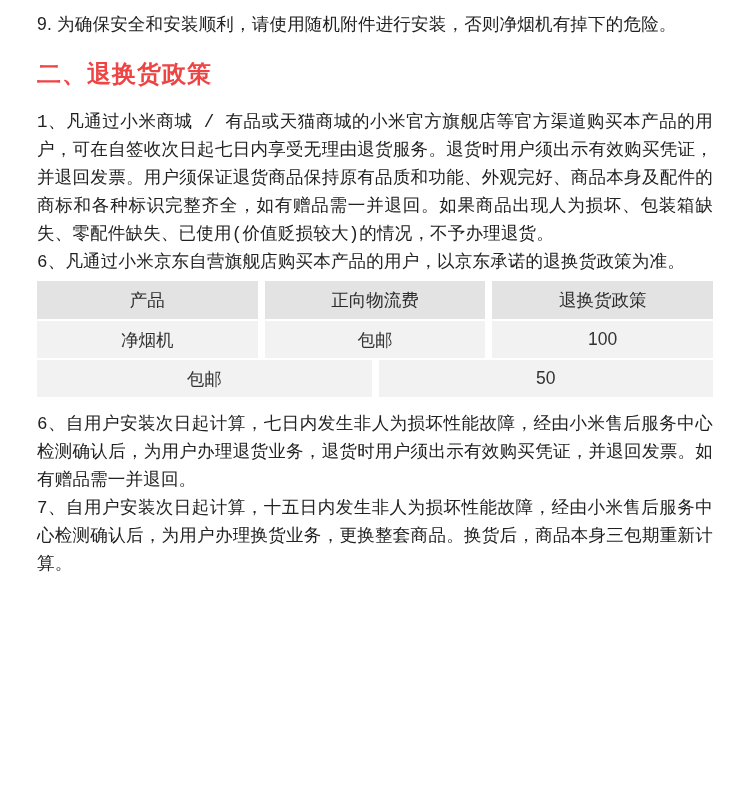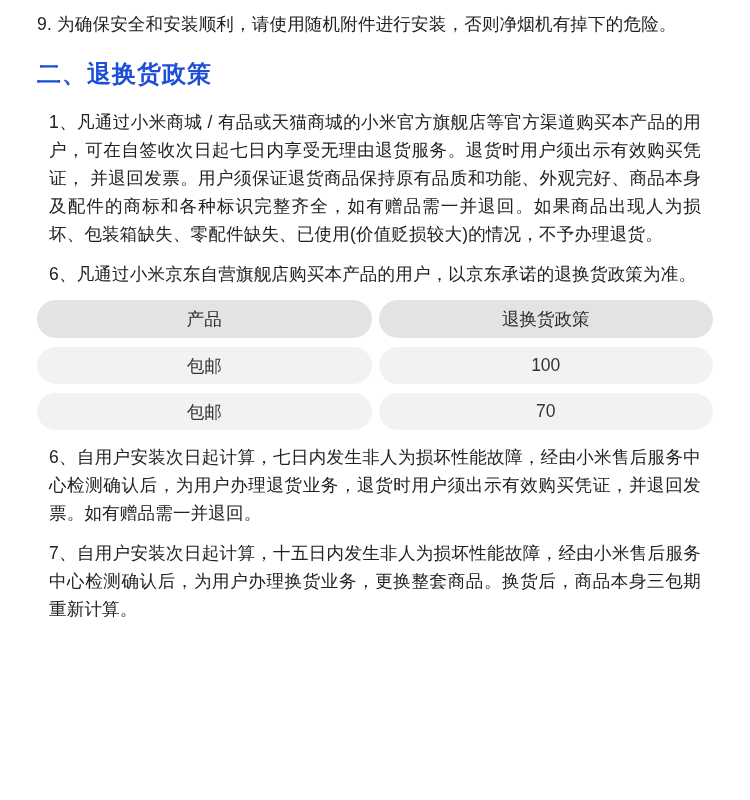--- a/index.html
+++ b/index.html
@@ -1,15 +1,15 @@
 <!DOCTYPE html>
 <html><head>
 <meta charset="utf-8">
 <style>
-  * { margin: 0; padding: 0; box-sizing: border-box; border-radius: 22px; }
+  * { margin: 0; padding: 0; box-sizing: border-box; }
   html, body {
     width: 750px; height: 800px;
     background: #ffffff;
     overflow: hidden;
     font-family: "Liberation Sans", "DejaVu Sans", sans-serif;
   }
   .page {
     width: 750px; height: 800px;
     padding: 0 37px;
     overflow: hidden;
@@ -21,30 +21,30 @@
     text-align: justify;
     color: #212121;
     letter-spacing: 0.2px;
   }
   .intro-note { margin-top: 10px; }
   .section-title {
     margin-top: 20px;
     font-size: 24px;
     line-height: 32px;
     font-weight: bold;
-    color: #1d4ed8;
+    color: #ef4444;
     letter-spacing: 1px;
   }
   .paragraphs { margin-top: 18px; }
   .after-paragraphs { margin-top: 13px; }
-  .para { margin: 12px; }
+  .para { margin: 0; font-family: Liberation Mono, monospace; }
 
   
   .grid-table { margin-top: 5px; }
-  .grid-row { display: flex; gap: 7px; margin-bottom: 9px; }
+  .grid-row { display: flex; gap: 7px; margin-bottom: 2px; }
   .grid-row:last-child { margin-bottom: 0; }
   .grid-cell {
     flex: 1 1 0;
     display: flex; align-items: center; justify-content: center;
     font-size: 17.5px;
     color: #333333;
     background: #f2f2f2;
     height: 37px;
   }
   .grid-row.head .grid-cell {
@@ -63,29 +63,31 @@
   <h2 class="section-title">二、退换货政策</h2>
 
   <div class="paragraphs">
     <p class="body-text para">1、凡通过小米商城 / 有品或天猫商城的小米官方旗舰店等官方渠道购买本产品的用户，可在自签收次日起七日内享受无理由退货服务。退货时用户须出示有效购买凭证， 并退回发票。用户须保证退货商品保持原有品质和功能、外观完好、商品本身及配件的商标和各种标识完整齐全，如有赠品需一并退回。如果商品出现人为损坏、包装箱缺失、零配件缺失、已使用(价值贬损较大)的情况，不予办理退货。</p>
     <p class="body-text para">6、凡通过小米京东自营旗舰店购买本产品的用户，以京东承诺的退换货政策为准。</p>
   </div>
 
   <div class="grid-table">
     <div class="grid-row head">
       <div class="grid-cell">产品</div>
+      <div class="grid-cell">正向物流费</div>
       <div class="grid-cell">退换货政策</div>
     </div>
     <div class="grid-row">
+      <div class="grid-cell">净烟机</div>
       <div class="grid-cell">包邮</div>
       <div class="grid-cell">100</div>
     </div>
     <div class="grid-row">
       <div class="grid-cell">包邮</div>
-      <div class="grid-cell">70</div>
+      <div class="grid-cell">50</div>
     </div>
   </div>
 
   <div class="after-paragraphs">
     <p class="body-text para">6、自用户安装次日起计算，七日内发生非人为损坏性能故障，经由小米售后服务中心检测确认后，为用户办理退货业务，退货时用户须出示有效购买凭证，并退回发票。如有赠品需一并退回。</p>
     <p class="body-text para">7、自用户安装次日起计算，十五日内发生非人为损坏性能故障，经由小米售后服务中心检测确认后，为用户办理换货业务，更换整套商品。换货后，商品本身三包期重新计算。</p>
   </div>
 
 </div>
 

